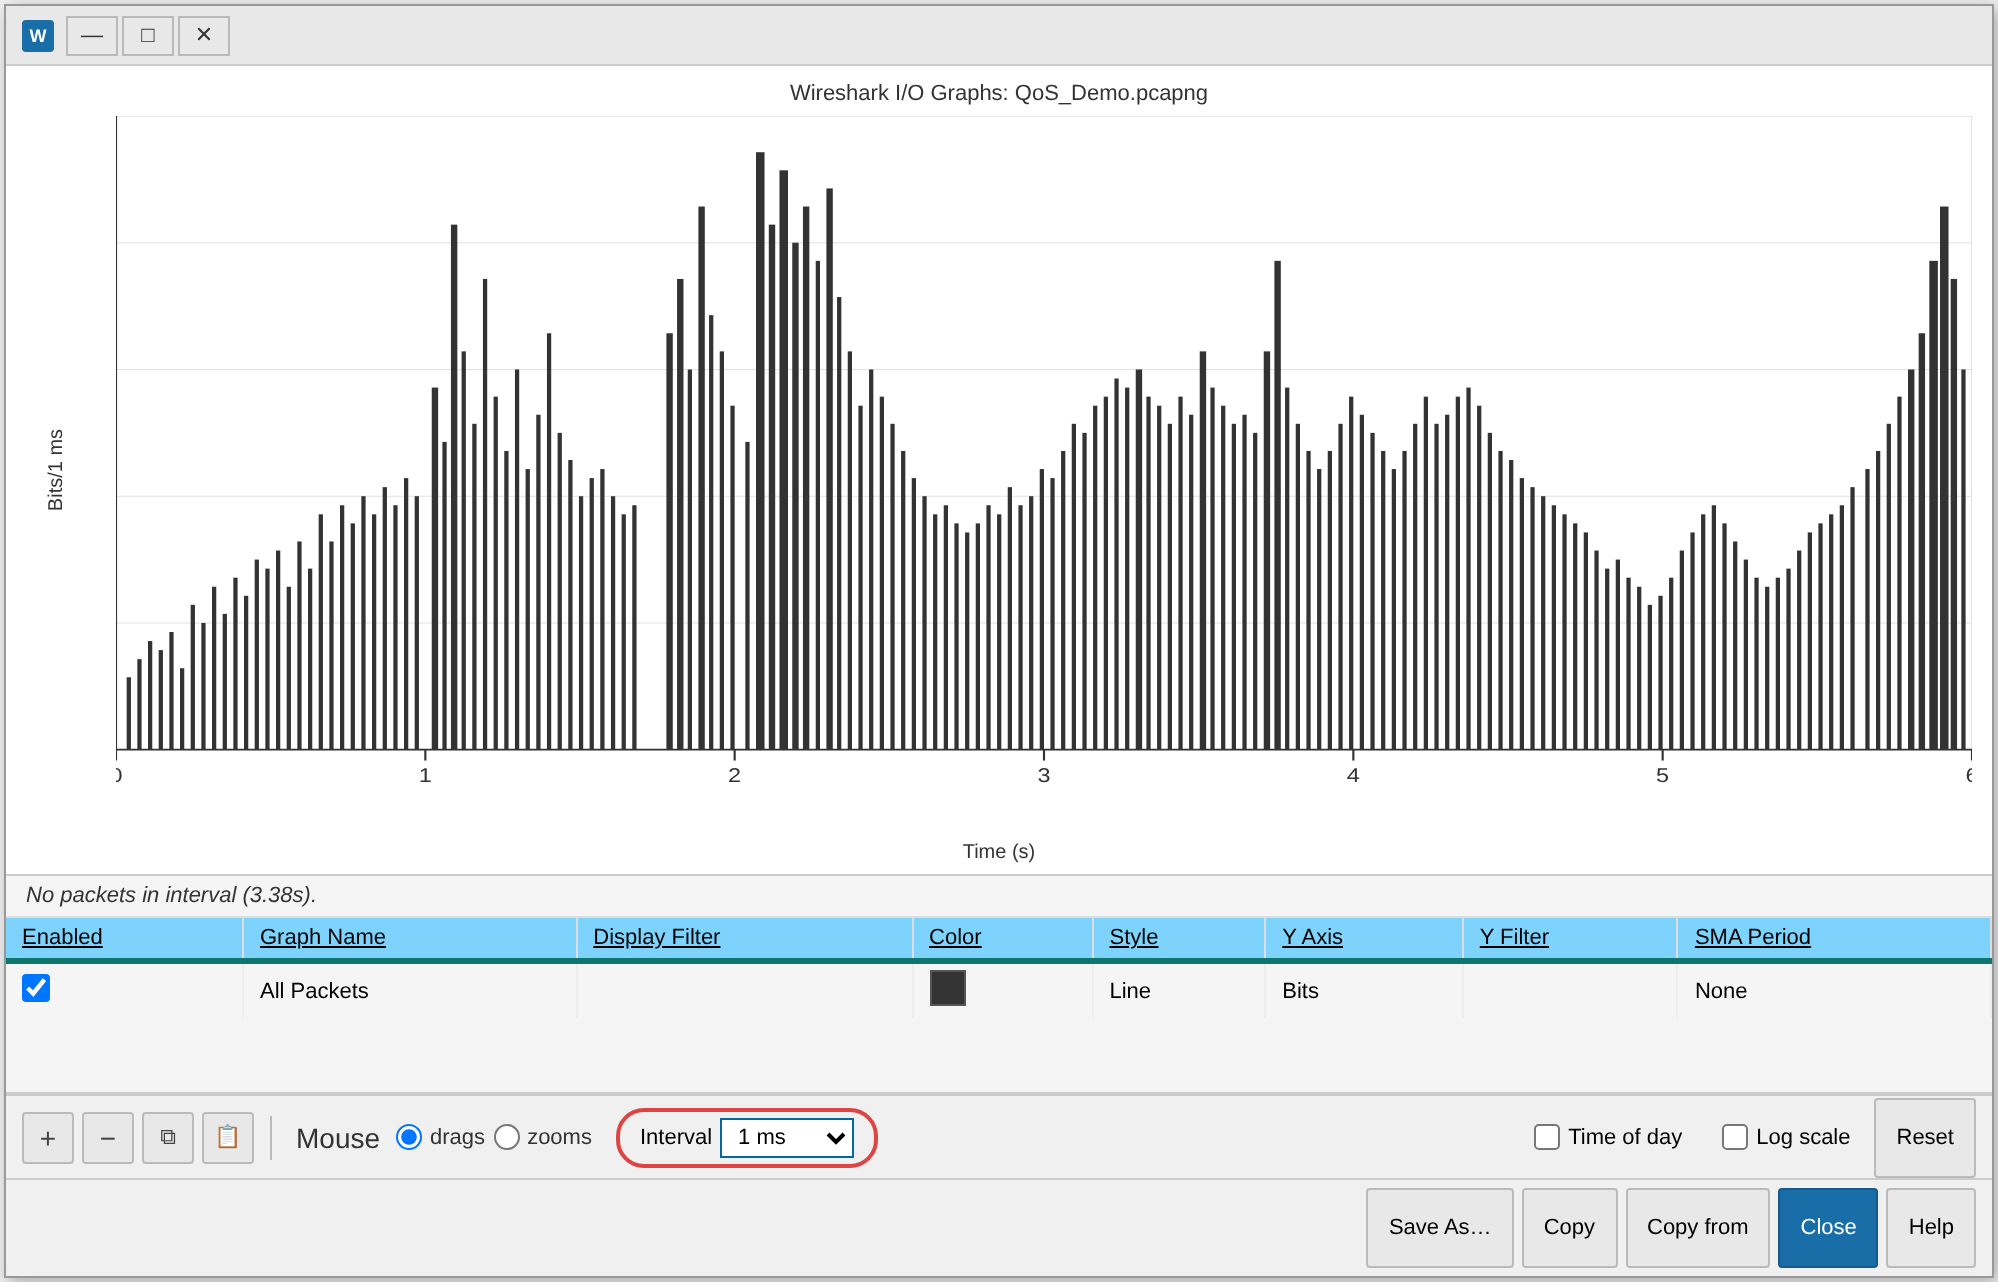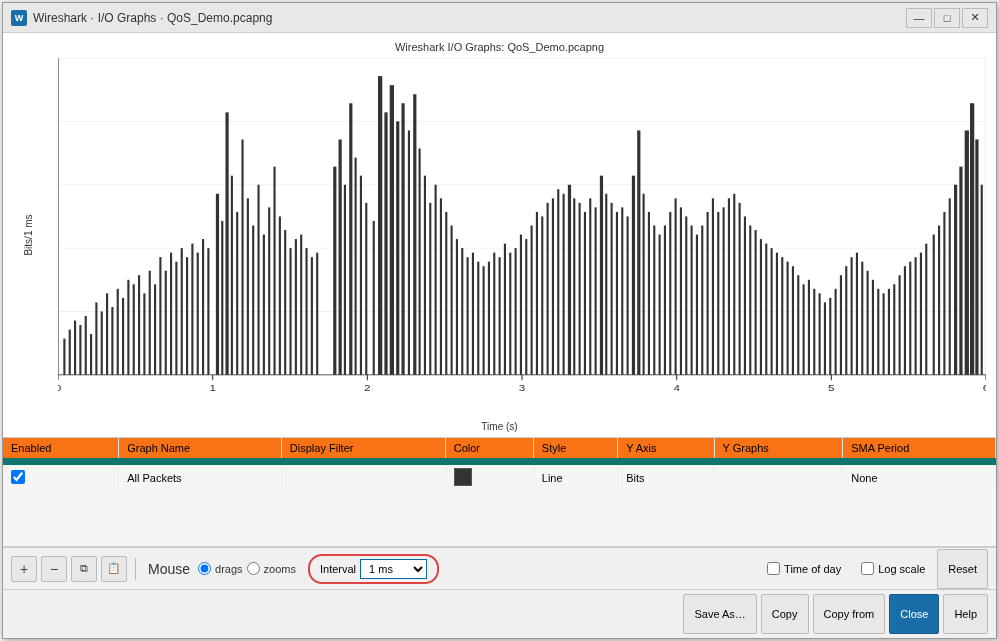--- a/index.html
+++ b/index.html
@@ -130,22 +130,23 @@
       flex: 1;
       overflow: auto;
       border-bottom: 1px solid #ccc;
     }
     table {
       width: 100%;
       border-collapse: collapse;
       font-size: 11px;
     }
     thead tr {
-      background: #f97316;
-      border-bottom: 7px solid #0f766e;
+      background: #7dd3fc;
+      border-bottom: 3px solid #0f766e;
+      text-decoration: underline;
     }
     th {
       padding: 4px 8px;
       text-align: left;
       font-weight: normal;
       border-right: 1px solid #ddd;
       white-space: nowrap;
     }
     td {
       padding: 3px 8px;
@@ -241,21 +242,20 @@
   </style>
 </head>
 <body>
 
 <div class="window">
 
   <div class="title-bar">
     <div class="title-bar-icon">
       <span>W</span>
     </div>
-    <span class="title-bar-text">Wireshark · I/O Graphs · QoS_Demo.pcapng</span>
     <div class="title-bar-buttons">
       <button class="title-btn">—</button>
       <button class="title-btn">□</button>
       <button class="title-btn close">✕</button>
     </div>
   </div>
 
   <div class="chart-area">
     <span class="chart-title">Wireshark I/O Graphs: QoS_Demo.pcapng</span>
     <span class="y-axis-label">Bits/1 ms</span>
@@ -478,32 +478,35 @@
         <rect x="850" y="80" width="4" height="270" fill="#333"></rect>
         <rect x="855" y="50" width="4" height="300" fill="#333"></rect>
         <rect x="860" y="90" width="3" height="260" fill="#333"></rect>
         <rect x="865" y="140" width="2" height="210" fill="#333"></rect>
       </svg>
     </div>
   </div>
 
   <div class="bottom-panel">
 
+    <div class="status-bar">
+      <span>No packets in interval (3.38s).</span>
+    </div>
 
     <div class="table-area">
       <table>
         <thead>
           <tr>
             <th>Enabled</th>
             <th>Graph Name</th>
             <th>Display Filter</th>
             <th>Color</th>
             <th>Style</th>
             <th>Y Axis</th>
-            <th>Y Graphs</th>
+            <th>Y Filter</th>
             <th>SMA Period</th>
           </tr>
         </thead>
         <tbody>
           <tr>
             <td class="checkbox-cell">
               <input type="checkbox" checked="" style="">
             </td>
             <td>All Packets</td>
             <td></td>

